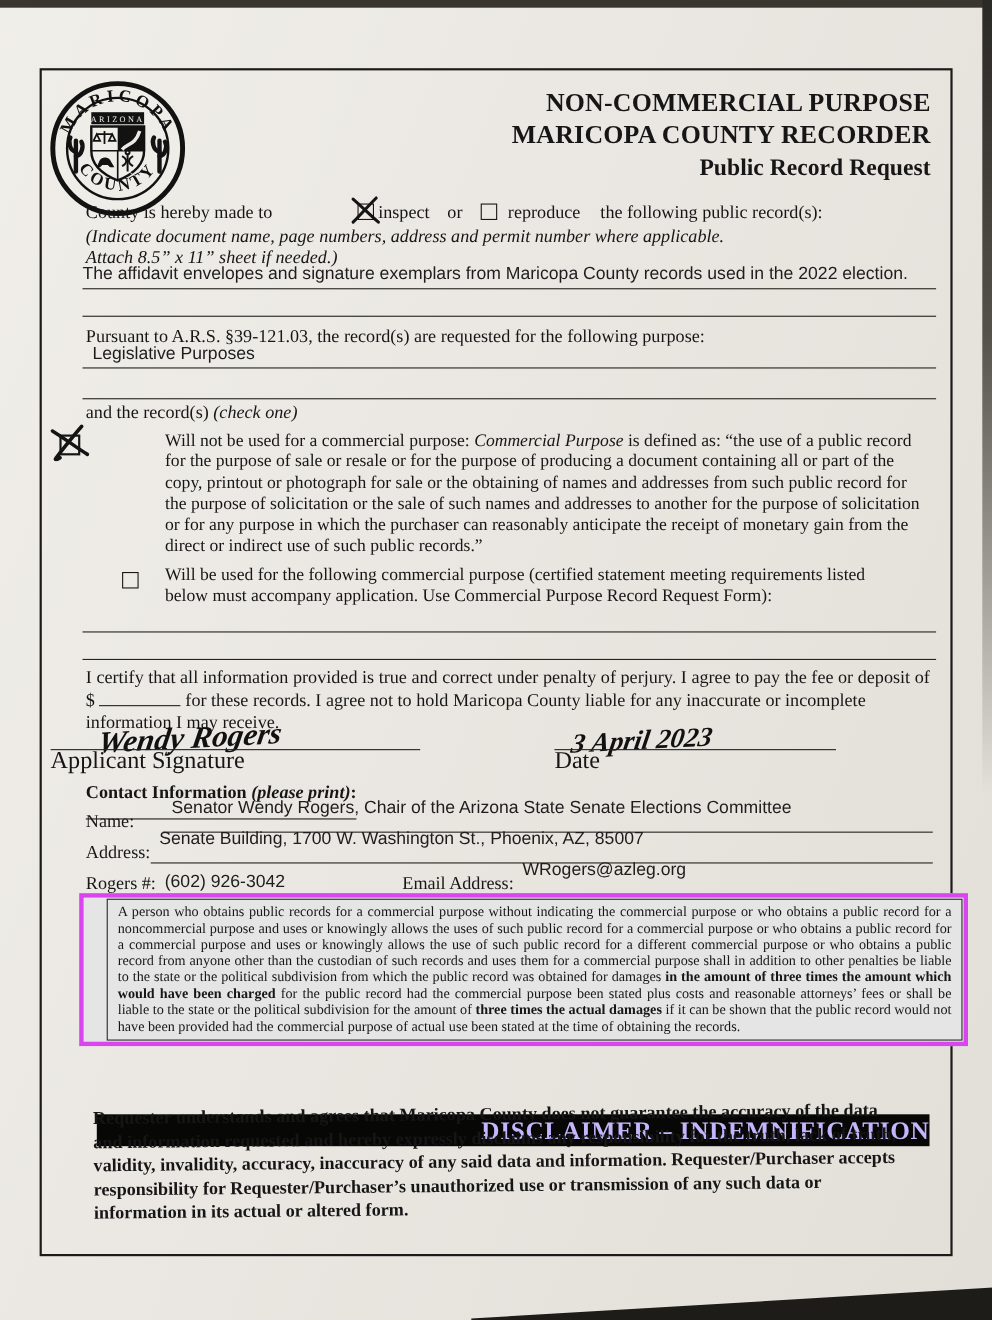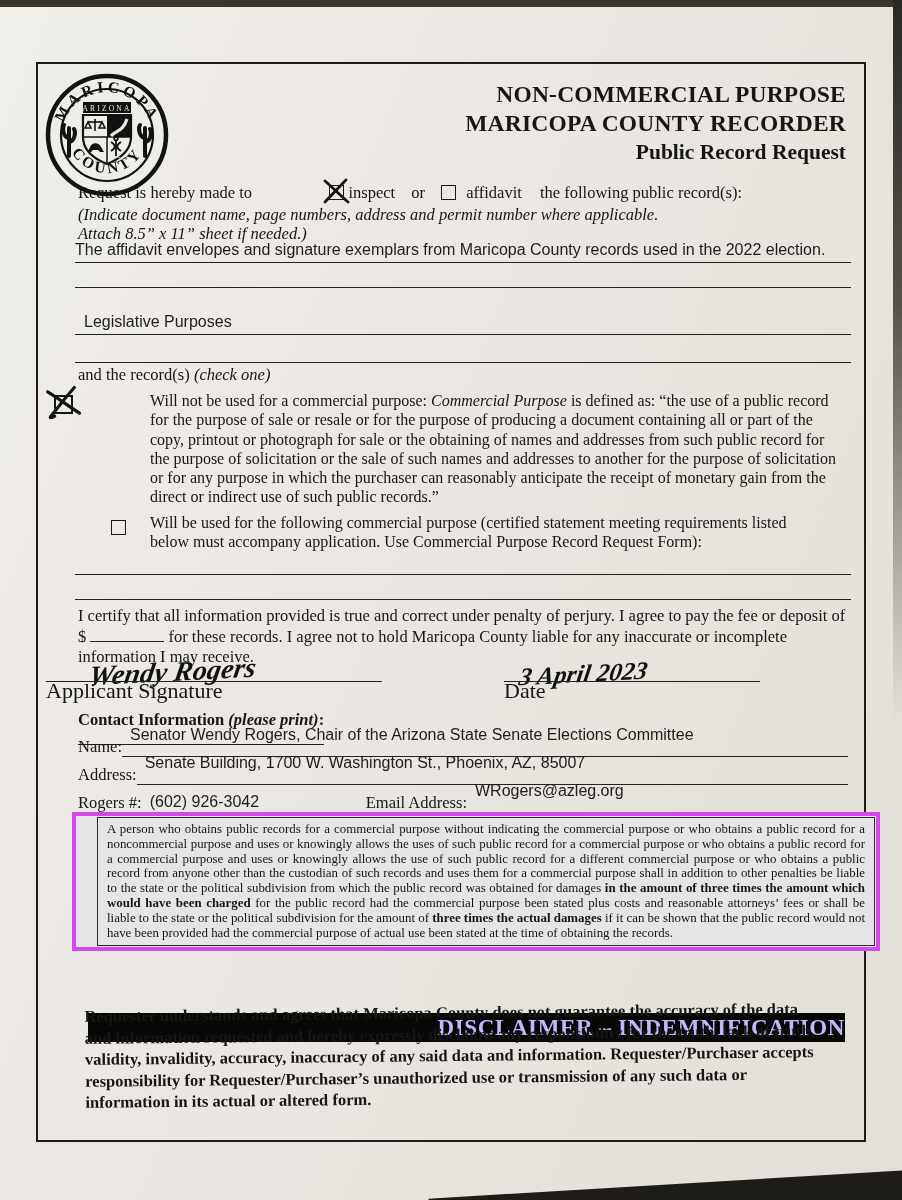--- a/index.html
+++ b/index.html
@@ -122,46 +122,47 @@
     </svg>
 
     <div class="titles">
       <div class="title-l">NON-COMMERCIAL PURPOSE</div>
       <div class="title-l">MARICOPA COUNTY RECORDER</div>
       <div class="title-s">Public Record Request</div>
     </div>
 
     
     <div class="abs serif" style="left:40px;top:119px;right:14px;">
-      <span>Request is hereby made to</span>
+      <span>County is hereby made to</span>
       <span class="cb" style="margin-left:73px;">
         <svg class="xmark" width="28" height="26" viewBox="0 0 28 26" style="left:-8px;top:-8px;">
           <path d="M3,3 C10,9 19,18 26,24" stroke="#141414" stroke-width="2.8" fill="none" stroke-linecap="round"></path>
           <path d="M24,2 C17,9 9,18 3,24" stroke="#141414" stroke-width="2.8" fill="none" stroke-linecap="round"></path>
         </svg>
       </span>
       <span>inspect</span>
       <span style="margin:0 12px 0 12px;">or</span>
       <span class="cb" style="margin-right:6px;"></span>
-      <span>affidavit</span>
+      <span>reproduce</span>
       <span style="margin-left:14px;">the following public record(s):</span>
     </div>
 
     <div class="abs serif italic" style="left:40px;top:141px;right:14px;line-height:19px;">
       <div>(Indicate document name, page numbers, address and permit number where applicable.</div>
       <div>Attach 8.5” x 11” sheet if needed.)</div>
     </div>
 
     
     <div class="abs uline typed" style="left:37px;top:177px;right:13px;height:21px;">
       <span>The affidavit envelopes and signature exemplars from Maricopa County records used in the 2022 election.</span>
     </div>
     <div class="abs uline" style="left:37px;top:202px;right:13px;height:21px;"></div>
 
     
+    <div class="abs serif" style="left:40px;top:232px;right:14px;">Pursuant to A.R.S. §39-121.03, the record(s) are requested for the following purpose:</div>
     <div class="abs uline typed" style="left:37px;top:249px;right:13px;height:21px;padding-left:9px;">
       <span>Legislative Purposes</span>
     </div>
     <div class="abs uline" style="left:37px;top:277px;right:13px;height:21px;"></div>
 
     <div class="abs serif" style="left:40px;top:301px;">
       <span>and the record(s) </span><span class="italic">(check one)</span>
     </div>
 
     
@@ -198,21 +199,21 @@
       <span class="hand" style="left:16px;font-size:25px;">3 April 2023</span>
       <div class="line"></div>
       <div class="lbl">Date</div>
     </div>
 
     
     <div class="abs serif bold" style="left:40px;top:646px;border-bottom:1.8px solid #1c1c1c;padding-bottom:14px;">
       <span>Contact Information </span><span class="italic">(please print)</span><span>:</span>
     </div>
 
-    <div class="crow" style="top:669px;">
+    <div class="crow" style="top:669px;gap:26px;">
       <span class="lab">Name:</span>
       <span class="val typed">Senator Wendy Rogers, Chair of the Arizona State Senate Elections Committee</span>
     </div>
     <div class="crow" style="top:697px;">
       <span class="lab">Address:</span>
       <span class="val typed">Senate Building, 1700 W. Washington St., Phoenix, AZ, 85007</span>
     </div>
     <div class="crow" style="top:725px;">
       <span class="lab">Rogers #:</span>
       <span class="val-fixed typed" style="width:208px;">(602) 926-3042</span>

